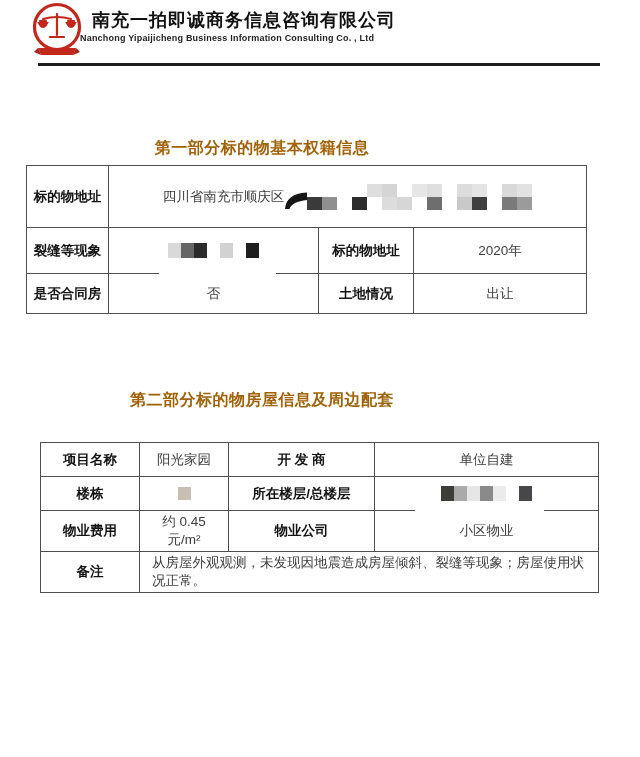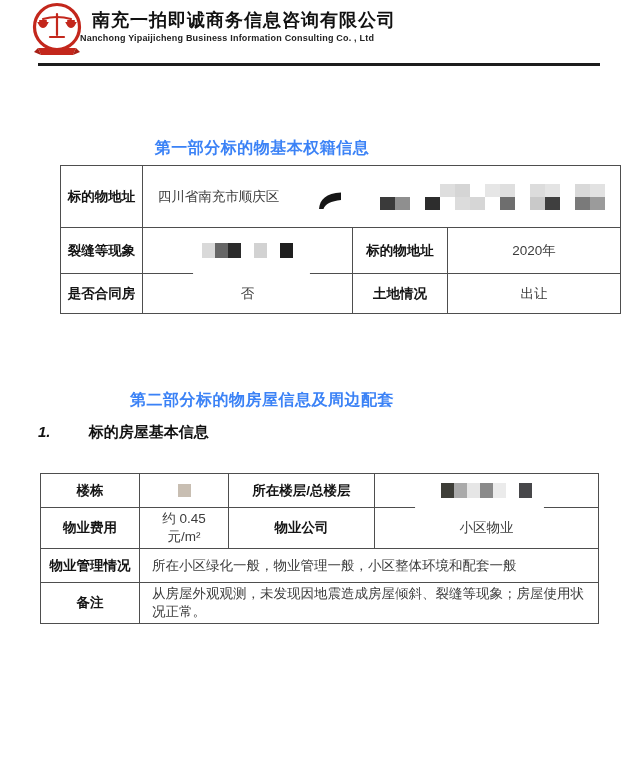--- a/index.html
+++ b/index.html
@@ -26,53 +26,53 @@
     white-space: nowrap;
   }
   .header-rule {
     position: absolute; left: 38px; top: 63px; width: 562px; height: 3px;
     background: #1c1c1c;
   }
 
   
   .section-title {
     text-align: center;
-    font-size: 16px; font-weight: bold; color: #3b82f6;
+    font-size: 16px; font-weight: bold; color: #a16207;
     letter-spacing: 0.5px;
   }
   .title-1 { margin-top: 74px; }
   .title-2 { margin-top: 76px; }
   .subsection {
     margin: 12px 0 0 38px;
     font-size: 15px; font-weight: bold; color: #111;
   }
   .subsection .num { font-style: italic; margin-right: 34px; }
 
   
   table { border-collapse: collapse; table-layout: fixed; }
-  .t1 { margin: 6px 0 0 60px; width: 560px; padding-left: 20px; }
+  .t1 { margin: 6px 0 0 26px; width: 560px; padding-left: 20px; }
   .t2 { margin: 31px 0 0 40px; width: 558px; }
   th, td { border: 1.6px solid #4e4e4e; padding: 2px 6px; }
   th {
     font-size: 13.5px; font-weight: bold; color: #141414;
     text-align: center; vertical-align: middle;
   }
   td {
     font-size: 13.5px; color: #3c3c3c;
     text-align: center; vertical-align: middle;
   }
   td.left { text-align: left; padding-left: 12px; }
   .t1 tr.r1 { height: 62px; }
   .t1 tr.r2 { height: 46px; }
   .t1 tr.r3 { height: 42px; }
   .t1 tr.r4 { height: 40px; }
   .t2 tr { height: 34px; }
 
   
-  .addr-content { display: flex; align-items: center; justify-content: center; gap: 39px; }
+  .addr-content { display: flex; align-items: center; justify-content: center; }
   .addr-content > span { white-space: nowrap; }
   .swoosh { align-self: flex-end; margin-bottom: 1px; }
   .mosaic { display: flex; flex-direction: column; }
   .mrow { display: flex; }
   .m-addr .px { width: 15px; height: 13px; }
   .m-cert .px, .m-floor .px { width: 13px; height: 15px; }
   .single-block { width: 13px; height: 13px; margin: 0 auto; }
 
   .rel { position: relative; }
   .border-cover {
@@ -189,33 +189,35 @@
     <tr class="r4">
       <th>是否合同房</th>
       <td>否</td>
       <th>土地情况</th>
       <td>出让</td>
     </tr>
   </tbody>
     </table>
 
   <div class="section-title title-2">第二部分标的物房屋信息及周边配套</div>
-  <div class="subsection">
-    <span class="num">1.</span>
-    <span>标的房屋基本信息</span>
-  </div>
 
   <table class="t2">
     <colgroup>
         <col style="width:99px">
         <col style="width:89px">
         <col style="width:146px">
         <col style="width:224px">
       </colgroup>
     <tbody>
+        <tr>
+      <th>项目名称</th>
+      <td>阳光家园</td>
+      <th>开 发 商</th>
+      <td>单位自建</td>
+    </tr>
     <tr>
       <th>楼栋</th>
       <td>
         <div class="single-block" style="background: rgb(200, 190, 178);"></div>
       </td>
       <th>所在楼层/总楼层</th>
       <td class="rel">
         <div class="center-flex">
           <div class="mosaic m-floor">
             <div class="mrow">
@@ -232,23 +234,19 @@
         <div class="border-cover cover-floor"></div>
       </td>
     </tr>
     <tr>
       <th>物业费用</th>
       <td>约 0.45 元/m²</td>
       <th>物业公司</th>
       <td>小区物业</td>
     </tr>
     <tr>
-      <th>物业管理情况</th>
-      <td class="left" colspan="3">所在小区绿化一般，物业管理一般，小区整体环境和配套一般</td>
-    </tr>
-    <tr>
       <th>备注</th>
       <td class="left" colspan="3">从房屋外观观测，未发现因地震造成房屋倾斜、裂缝等现象；房屋使用状况正常。</td>
     </tr>
   </tbody>
     </table>
 
 </div>
 
 </body></html>

